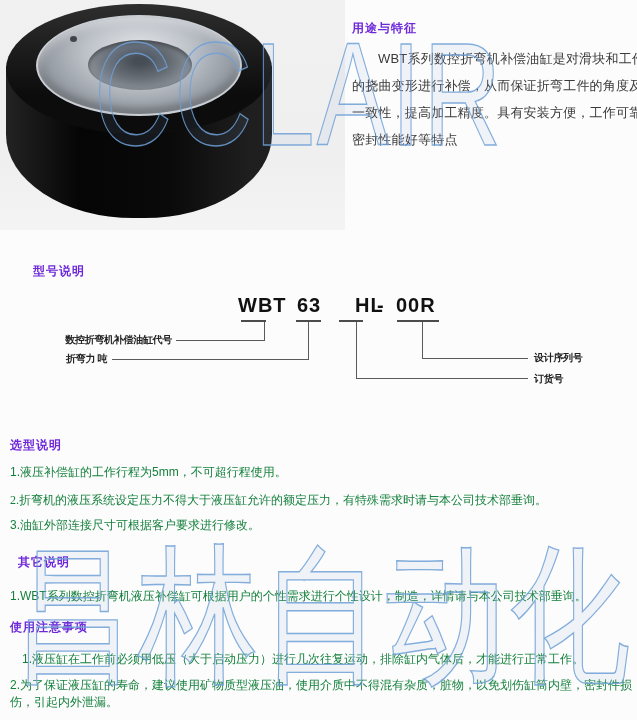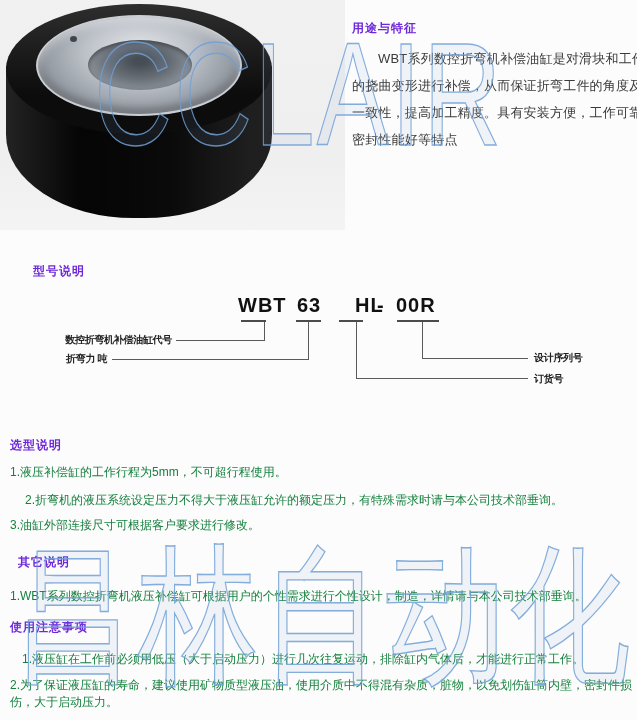--- a/index.html
+++ b/index.html
@@ -74,21 +74,21 @@
   .txt-line {
     position:absolute; font-size:13px; color:#3a3a3a; white-space:nowrap;
     letter-spacing:0.2px;
   }
   .feat-0 { left:378px; top:50px;  }
   .feat-1 { left:352px; top:77px;  }
   .feat-2 { left:352px; top:104px; }
   .feat-3 { left:352px; top:131px; }
   .item { position:absolute; font-size:12px; color:#15803d; white-space:nowrap; }
   .sel-0 { left:10px; top:464px; }
-  .sel-1 { left:25px; top:492px; }
+  .sel-1 { left:10px; top:492px;font-family:Liberation Serif, serif; }
   .sel-2 { left:10px; top:517px; }
   .oth-0 { left:10px; top:588px; }
   .use-0 { left:22px; top:651px; }
   .use-1 { left:10px; top:677px; }
   .use-2 { left:10px; top:694px; }
   
   .model-seg {
     position:absolute; top:294px; font-size:20px; font-weight:bold; color:#111;
     letter-spacing:1px; white-space:nowrap;
   }
@@ -168,18 +168,18 @@
   <div class="item sel-0">1.液压补偿缸的工作行程为5mm，不可超行程使用。</div>
   <div class="item sel-1">2.折弯机的液压系统设定压力不得大于液压缸允许的额定压力，有特殊需求时请与本公司技术部垂询。</div>
   <div class="item sel-2">3.油缸外部连接尺寸可根据客户要求进行修改。</div>
 
   <div class="sec-heading h-other">其它说明</div>
   <div class="item oth-0">1.WBT系列数控折弯机液压补偿缸可根据用户的个性需求进行个性设计，制造，详情请与本公司技术部垂询。</div>
 
   <div class="sec-heading h-usage">使用注意事项</div>
   <div class="item use-0">1.液压缸在工作前必须用低压（大于启动压力）进行几次往复运动，排除缸内气体后，才能进行正常工作。</div>
   <div class="item use-1">2.为了保证液压缸的寿命，建议使用矿物质型液压油，使用介质中不得混有杂质，脏物，以免划伤缸筒内壁，密封件损</div>
-  <div class="item use-2">伤，大于启动压力。</div>
+  <div class="item use-2">伤，引起内外泄漏。</div>
 
   <div class="wm wm-top">CCLAIR</div>
   <div class="wm wm-bottom">昌林自动化</div>
 
 </div>
 
 </body></html>

